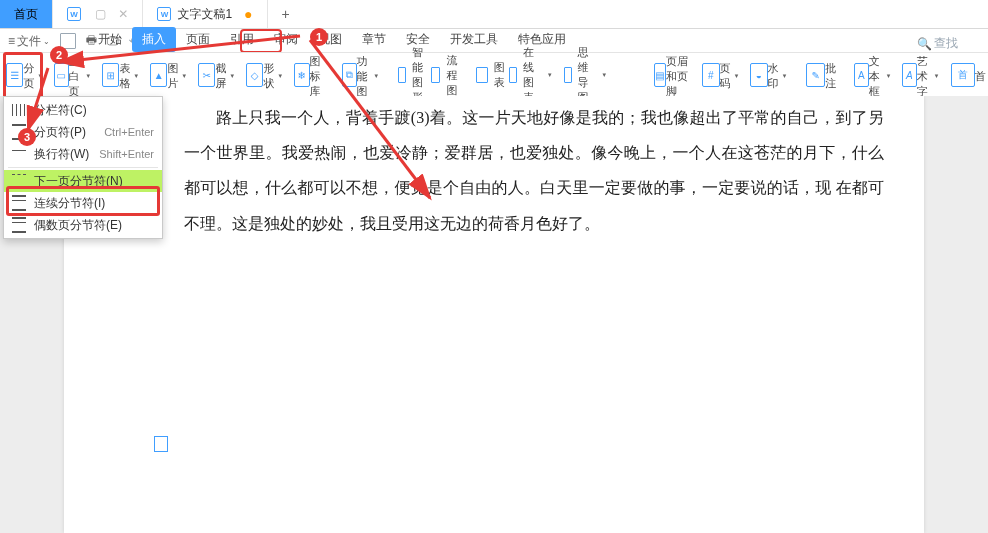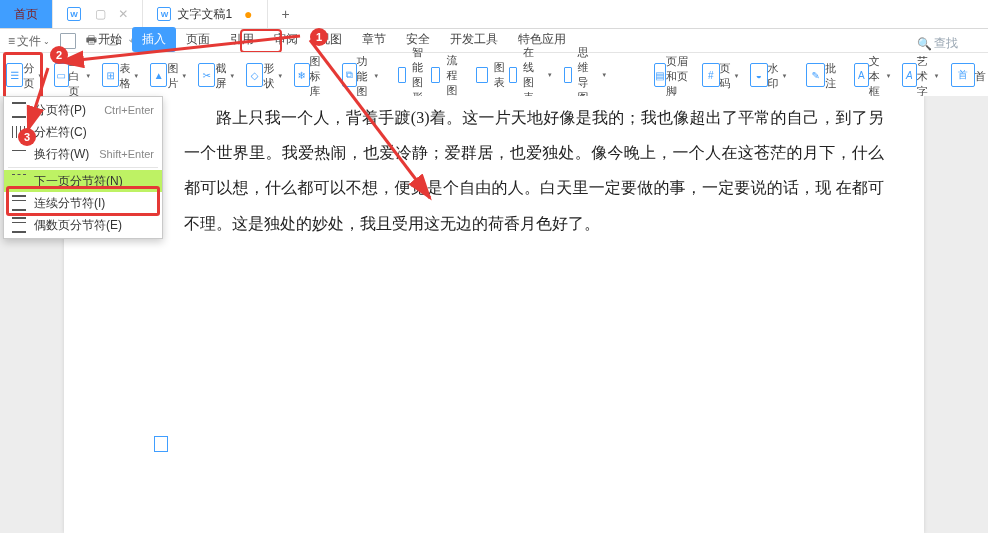--- a/index.html
+++ b/index.html
@@ -1,18 +1,18 @@
 <!DOCTYPE html>
 <html><head>
 <meta charset="utf-8">
 <style>
 html,body{margin:0;padding:0;width:988px;height:533px;font-family:"Microsoft YaHei","PingFang SC",sans-serif;font-size:12px;background:#fff;overflow:hidden;position:relative}
 .tabbar{height:28px;background:#fff;border-bottom:1px solid #d9d9d9;display:flex;align-items:stretch}
 .tab{display:flex;align-items:center;height:100%;padding:0 14px;border-right:1px solid #e4e4e4;color:#333;cursor:pointer;font-size:12px;gap:6px}
-.tab.first{background:#409eff;color:#7f1d1d;font-weight:500}
+.tab.first{background:#409eff;color:#000000;font-weight:500}
 .tab .dot-unsaved{color:#ff9900;font-size:14px;margin-left:6px}
 .tab .add{font-size:14px;color:#666}
 .ico-fire{width:12px;height:12px;display:inline-block;background:#ff6a3c;border-radius:2px 2px 50% 50%}
 .ico-w{width:12px;height:12px;display:inline-flex;align-items:center;justify-content:center;background:#fff;border:1px solid #409eff;color:#409eff;font-weight:bold;font-size:8px;border-radius:2px}
 .quickbar{height:24px;display:flex;align-items:center;padding:0 8px;gap:10px;color:#666;font-size:12px;border-bottom:0}
 .quickbar .menu-trigger{display:flex;align-items:center;gap:2px}
 .quickbar .qb-ico{width:14px;height:14px;display:inline-block;border:1px solid #9aa7b3;border-radius:1px}
 .ribbon-tabs{height:24px;display:flex;align-items:flex-end;padding-left:88px;gap:0;position:absolute;top:28px;right:0;left:0}
 .ribbon-tabs .rt{padding:4px 10px;color:#444;cursor:pointer;font-size:12px}
 .ribbon-tabs .rt.active{background:#409eff;color:#fff;border-radius:3px}
@@ -259,27 +259,27 @@
     <div class="small-row">
         <span class="si"></span>
         <span>首字下沉</span>
       </div>
   </div>
 
 </div>
 
 <div class="dropdown">
   <div class="item">
+      <span class="dico col"></span>
+      <span>分栏符(C)</span>
+    </div>
+  <div class="item">
       <span class="dico pgbreak"></span>
       <span>分页符(P)</span>
       <span class="shortcut">Ctrl+Enter</span>
-    </div>
-  <div class="item">
-      <span class="dico col"></span>
-      <span>分栏符(C)</span>
     </div>
   <div class="item">
       <span class="dico line"></span>
       <span>换行符(W)</span>
       <span class="shortcut">Shift+Enter</span>
     </div>
   <div class="hr-sep"></div>
   <div class="item sel">
       <span class="dico sect"></span>
       <span>下一页分节符(N)</span>

